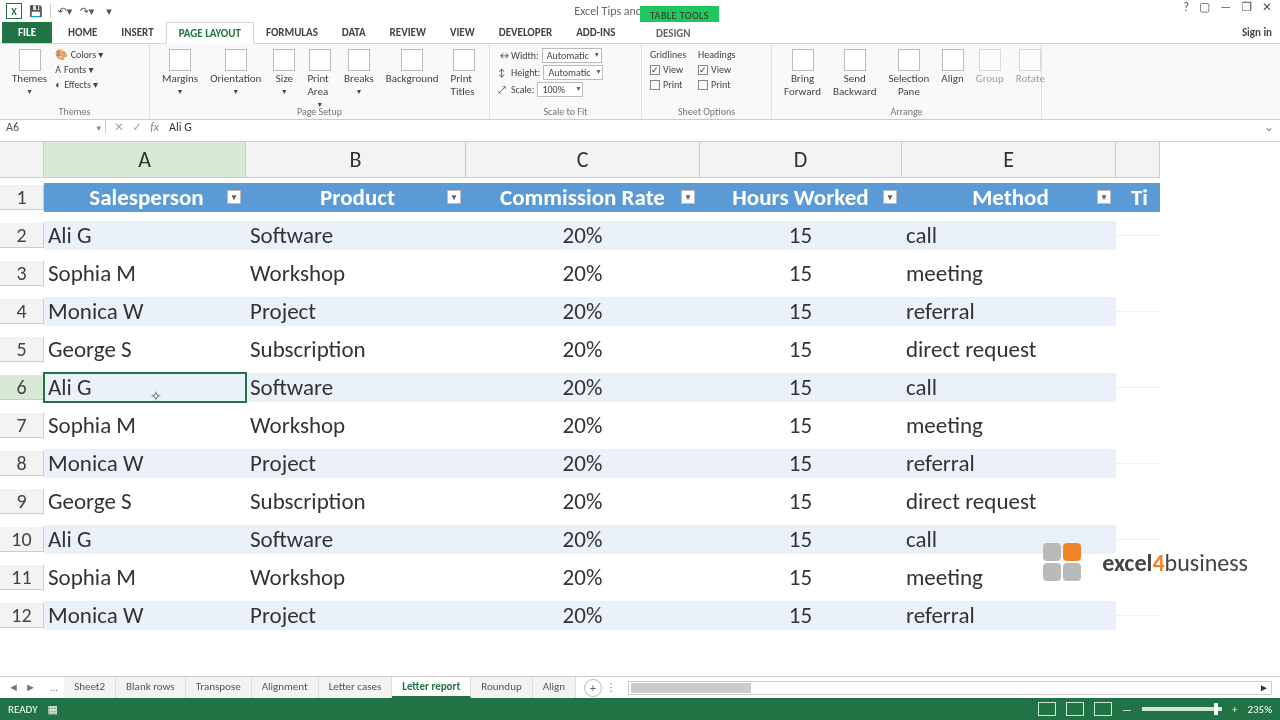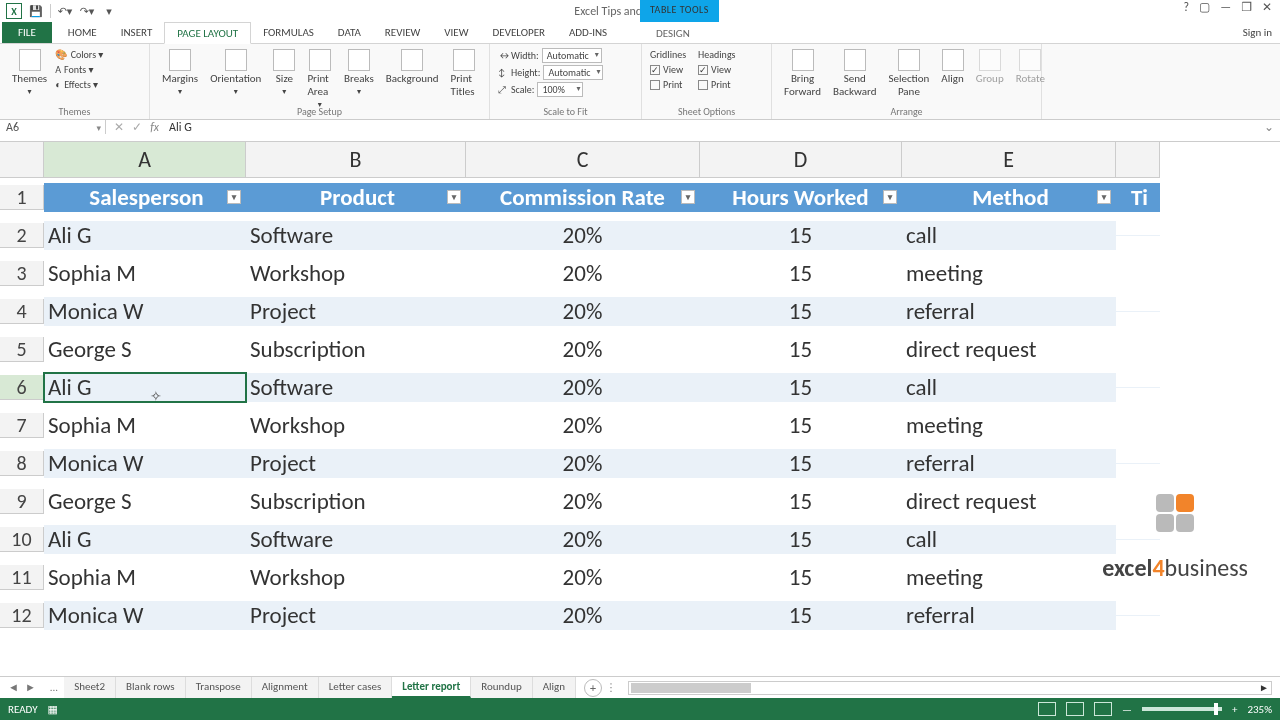--- a/index.html
+++ b/index.html
@@ -4,25 +4,25 @@
 <style>
   * { box-sizing: border-box; margin: 0; padding: 0; font-family: "Segoe UI", Calibri, Arial, sans-serif; }
   body { background: #fff; width: 1280px; height: 720px; overflow: hidden; position: relative; color:#333;}
   
   .titlebar { height: 22px; background: #fff; display:flex; align-items:center; font-size:11px; border-bottom:0; position:relative;}
   .qa { display:flex; gap:6px; align-items:center; padding-left:6px;}
   .qa .xl-icon{ width:16px; height:16px; background:#fff; border:1px solid #217346; display:flex; align-items:center; justify-content:center; color:#217346; font-weight:bold; font-size:10px;}
   .qa .sep{ width:1px; height:14px; background:#ccc;}
   .qa .ic{ width:16px; height:16px; display:flex; align-items:center; justify-content:center; color:#555;}
   .title-center{ position:absolute; left:0; right:0; text-align:center; color:#666; font-size:12px;}
-  .title-context{ position:absolute; left:640px; top:0; height:22px; background:#0ea5e9; color:#333; font-size:10px; padding:3px 10px 0; letter-spacing:.5px;}
+  .title-context{ position:absolute; left:640px; top:6px; height:22px; background:#22c55e; color:#333; font-size:10px; padding:3px 10px 0; letter-spacing:.5px;}
   .win-controls{ position:absolute; right:0; top:0; display:flex; gap:10px; padding-right:8px;}
   .win-controls span{ font-size:12px; color:#555; cursor:pointer;}
   
-  .tabs { height:22px; display:flex; align-items:flex-end; padding-left:2px; font-size:11px; background:#fff; border-bottom:1px solid #d4d4d4; position:relative;}
+  .tabs { height:22px; display:flex; align-items:flex-end; padding-left:2px; font-size:11px; background:#fff; border-bottom:1px solid #d4d4d4; position:relative;font-weight:bold;}
   .tabs .file{ background:#217346; color:#fff; padding:4px 16px; font-size:11px; margin-right:4px;}
   .tabs .tab{ padding:4px 12px 3px; color:#444; cursor:pointer;}
   .tabs .tab.active{ color:#217346; border-bottom:1px solid #fff; background:#fff; border-top:1px solid #d4d4d4; border-left:1px solid #d4d4d4; border-right:1px solid #d4d4d4; margin-bottom:-1px;}
   .tabs .context-tab{ position:absolute; left:640px; padding:4px 16px 3px; color:#666;}
   .tabs .signin{ position:absolute; right:8px; top:4px; font-size:11px; color:#444;}
   
   .ribbon{ height:76px; background:#f9f9f9; border-bottom:1px solid #ccc; display:flex; font-size:11px; color:#444; overflow:hidden;}
   .group{ border-right:1px solid #e0e0e0; padding:3px 8px 2px; display:flex; flex-direction:column; justify-content:flex-start; position:relative;}
   .group-title{ position:absolute; bottom:1px; left:0; right:0; text-align:center; font-size:10px; color:#777;}
   .big-btn{ display:flex; flex-direction:column; align-items:center; gap:1px; padding:2px 4px; cursor:pointer;}
@@ -73,21 +73,21 @@
   .st.active{ background:#fff; border-bottom:2px solid #217346; color:#217346; font-weight:600;}
   .newsheet{ width:18px; height:18px; border:1px solid #bbb; border-radius:50%; display:flex; align-items:center; justify-content:center; margin-left:8px; font-size:12px; color:#666;}
   .hscroll{ flex:1; margin:0 8px; height:14px; border:1px solid #ccc; position:relative;}
   .hscroll .thumb{ position:absolute; left:2px; top:1px; width:120px; height:10px; background:#ccc;}
   .statusbar{ position:absolute; bottom:0; left:0; right:0; height:22px; background:#217346; color:#fff; font-size:11px; display:flex; align-items:center; justify-content:space-between; padding:6px 8px;}
   .statusbar .right{ display:flex; align-items:center; gap:10px;}
   .viewbtn{ width:18px; height:14px; border:1px solid #cce7d9;}
   .zoom-slider{ width:80px; height:4px; background:#cce7d9; position:relative;}
   .zoom-slider::after{content:""; position:absolute; top:-4px; left:72px; width:4px; height:12px; background:#fff;}
   
-  .watermark{ position:absolute; right:32px; bottom:60px; display:flex; align-items:center; gap:20px; font-size:24px; color:#444;flex-direction:column;}
+  .watermark{ position:absolute; right:32px; bottom:60px; display:flex; align-items:center; gap:20px; font-size:24px; color:#444;}
   .watermark .logo{ width:40px; height:40px; display:flex; flex-wrap:wrap;}
   .watermark .logo span{ width:18px; height:18px; border-radius:4px; margin:1px;}
   .watermark .logo span:nth-child(1){ background:#bababa;}
   .watermark .logo span:nth-child(2){ background:#f2842a;}
   .watermark .logo span:nth-child(3){ background:#bababa;}
   .watermark .logo span:nth-child(4){ background:#bababa;}
   .watermark b{ font-weight:700;}
   .watermark .four{ color:#f2842a; font-weight:700;}
 </style>
 </head>

